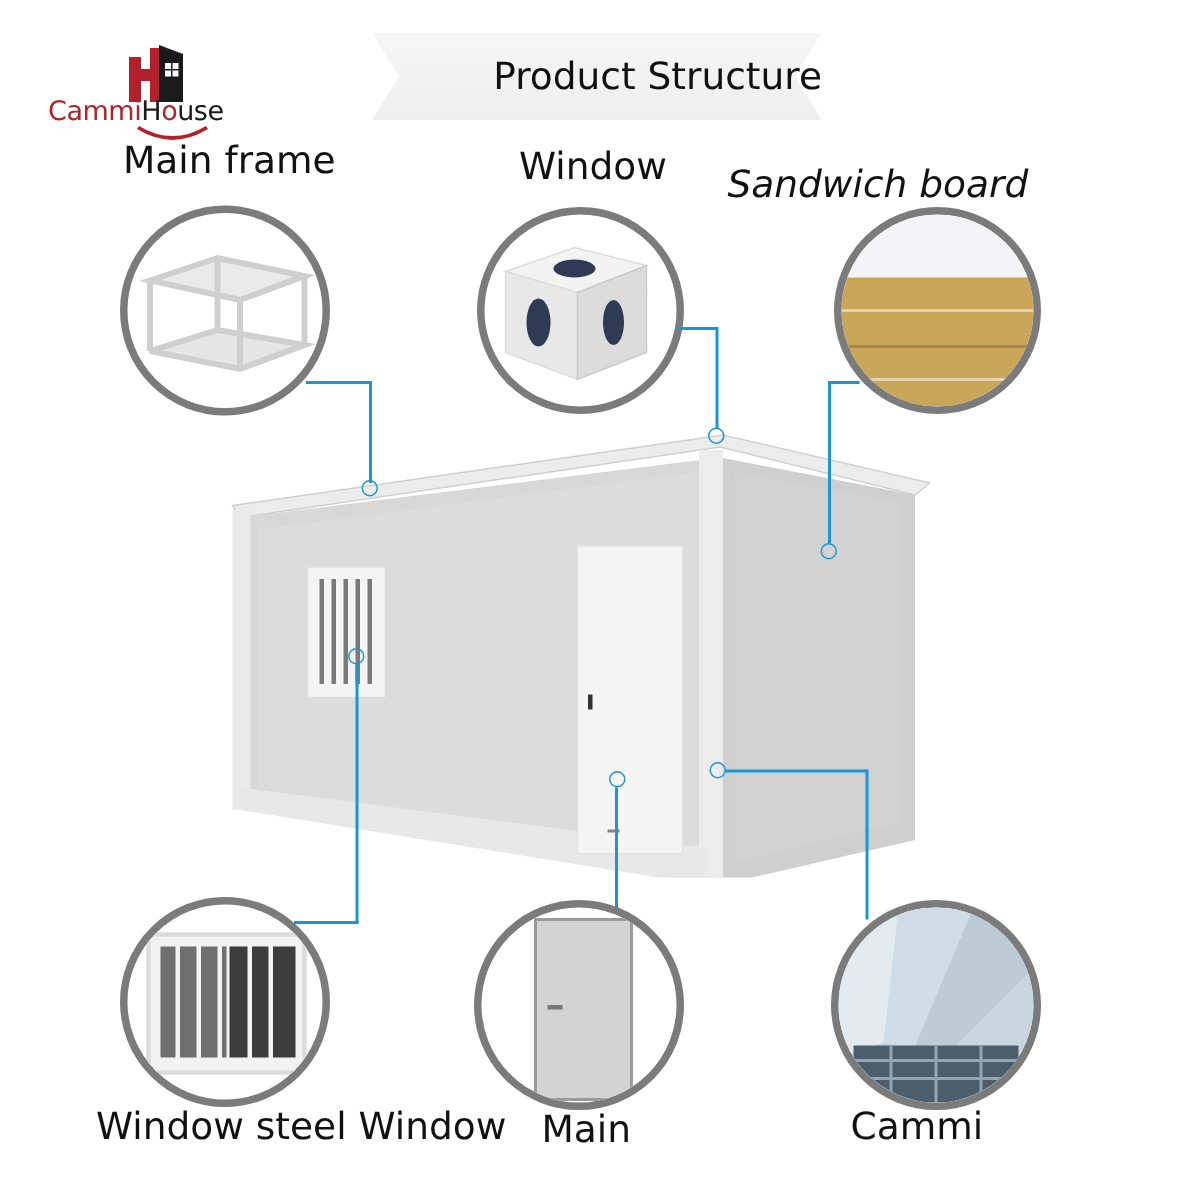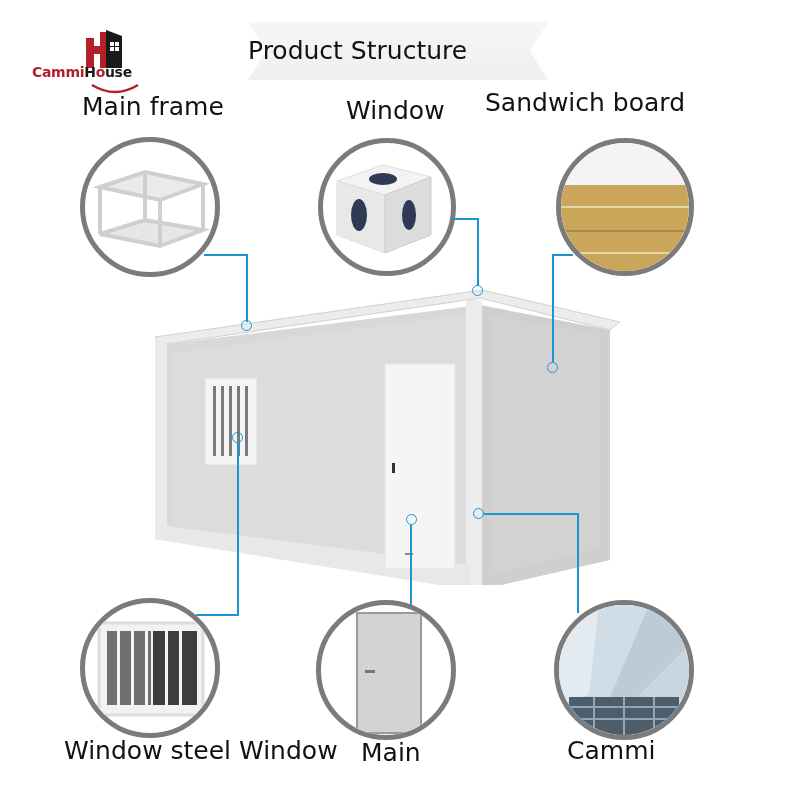--- a/index.html
+++ b/index.html
@@ -3,28 +3,28 @@
 <meta charset="utf-8">
 <style>
   html, body { margin:0; padding:0; background:#ffffff; }
   body { width:800px; height:800px; position:relative; overflow:hidden; font-family:"DejaVu Sans", sans-serif; }
   .abs { position:absolute; }
   .banner {
     left:248px; top:22px; width:300px; height:58px;
     background:linear-gradient(#f6f6f6,#efefef);
     clip-path:polygon(0 0,100% 0,94% 50%,100% 100%,0 100%,6% 50%);
   }
-  .banner-title { left:248px; top:22px; width:300px; height:58px; line-height:58px; text-align:left; font-size:25px; color:#111; }
+  .banner-title { left:248px; top:22px; width:300px; height:58px; line-height:58px; text-align:right; font-size:25px; color:#111; }
   .label { font-size:25px; color:#111; white-space:nowrap; }
   .circle {
     border-radius:50%; border:5px solid #7b7b7b; background:#fff; overflow:hidden; box-sizing:border-box;
   }
   .line { background:#1b95d4; }
   .dot { width:11px; height:11px; border:1.5px solid #1b95d4; border-radius:50%; box-sizing:border-box; background:transparent; }
-  .logo-text { font-family:"DejaVu Sans", sans-serif; font-weight:bold; font-size:14px; color:#b22129; letter-spacing:-0.3px; }
+  .logo-text { font-family:"DejaVu Sans", sans-serif; font-weight:normal; font-size:18px; color:#b22129; letter-spacing:-0.3px; }
 </style>
 </head>
 <body>
 
 <div class="abs" style="left:30px;top:28px;width:145px;height:65px;">
   <svg class="abs" style="left:52px;top:0;" width="46" height="42" viewBox="0 0 46 42">
     <polygon points="4,10 12,10 12,18 18,18 18,4 24,4 24,40 18,40 18,26 12,26 12,40 4,40" fill="#b22129"></polygon>
     <polygon points="24,2 40,8 40,40 24,40" fill="#1a1a1a"></polygon>
     <rect x="28" y="14" width="4" height="4" fill="#fff"></rect>
       <rect x="33" y="14" width="4" height="4" fill="#fff"></rect>
@@ -37,21 +37,21 @@
   <svg class="abs" style="left:60px;top:55px;" width="50" height="12" viewBox="0 0 50 12">
     <path d="M2 2 Q25 16 48 2" stroke="#b22129" stroke-width="2.5" fill="none"></path>
   </svg>
 </div>
 
 <div class="abs banner"></div>
 <div class="abs banner-title">Product Structure</div>
 
 <div class="abs label" style="left:82px;top:92px;">Main frame</div>
 <div class="abs label" style="left:346px;top:96px;">Window</div>
-<div class="abs label" style="left:485px;top:88px;">Sandwich board</div>
+<div class="abs label" style="left:485px;top:108px;font-style:italic;">Sandwich board</div>
 
 <div class="abs circle" style="left:80px;top:137px;width:140px;height:140px;">
   <svg width="130" height="130" viewBox="0 0 130 130">
     <g stroke="#cfcfcf" stroke-width="4" fill="none">
       <polygon points="15,45 60,30 118,42 75,58" fill="#eaeaea"></polygon>
       <polygon points="15,92 60,78 118,88 75,104" fill="#e6e6e6"></polygon>
       <line x1="15" y1="45" x2="15" y2="92"></line>
         <line x1="75" y1="58" x2="75" y2="104"></line>
       <line x1="118" y1="42" x2="118" y2="88"></line>
         <line x1="60" y1="30" x2="60" y2="78"></line>

